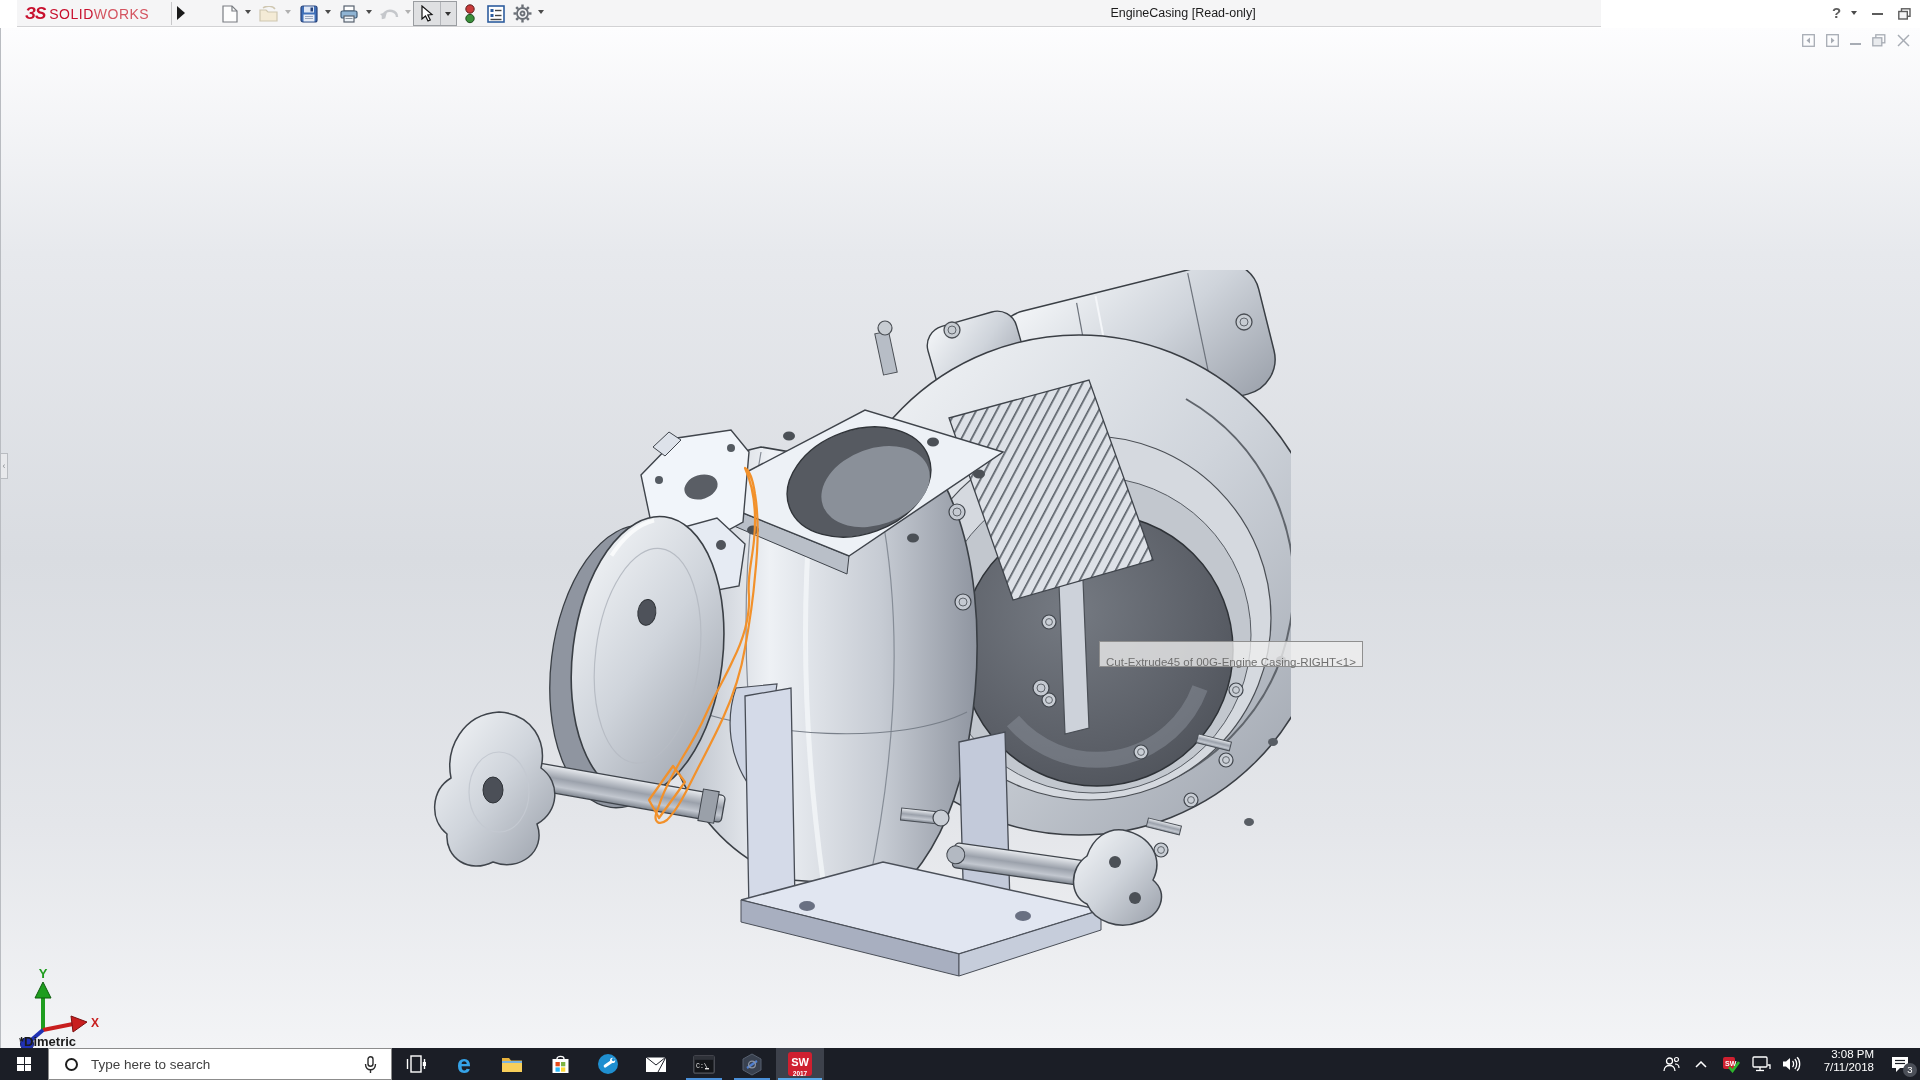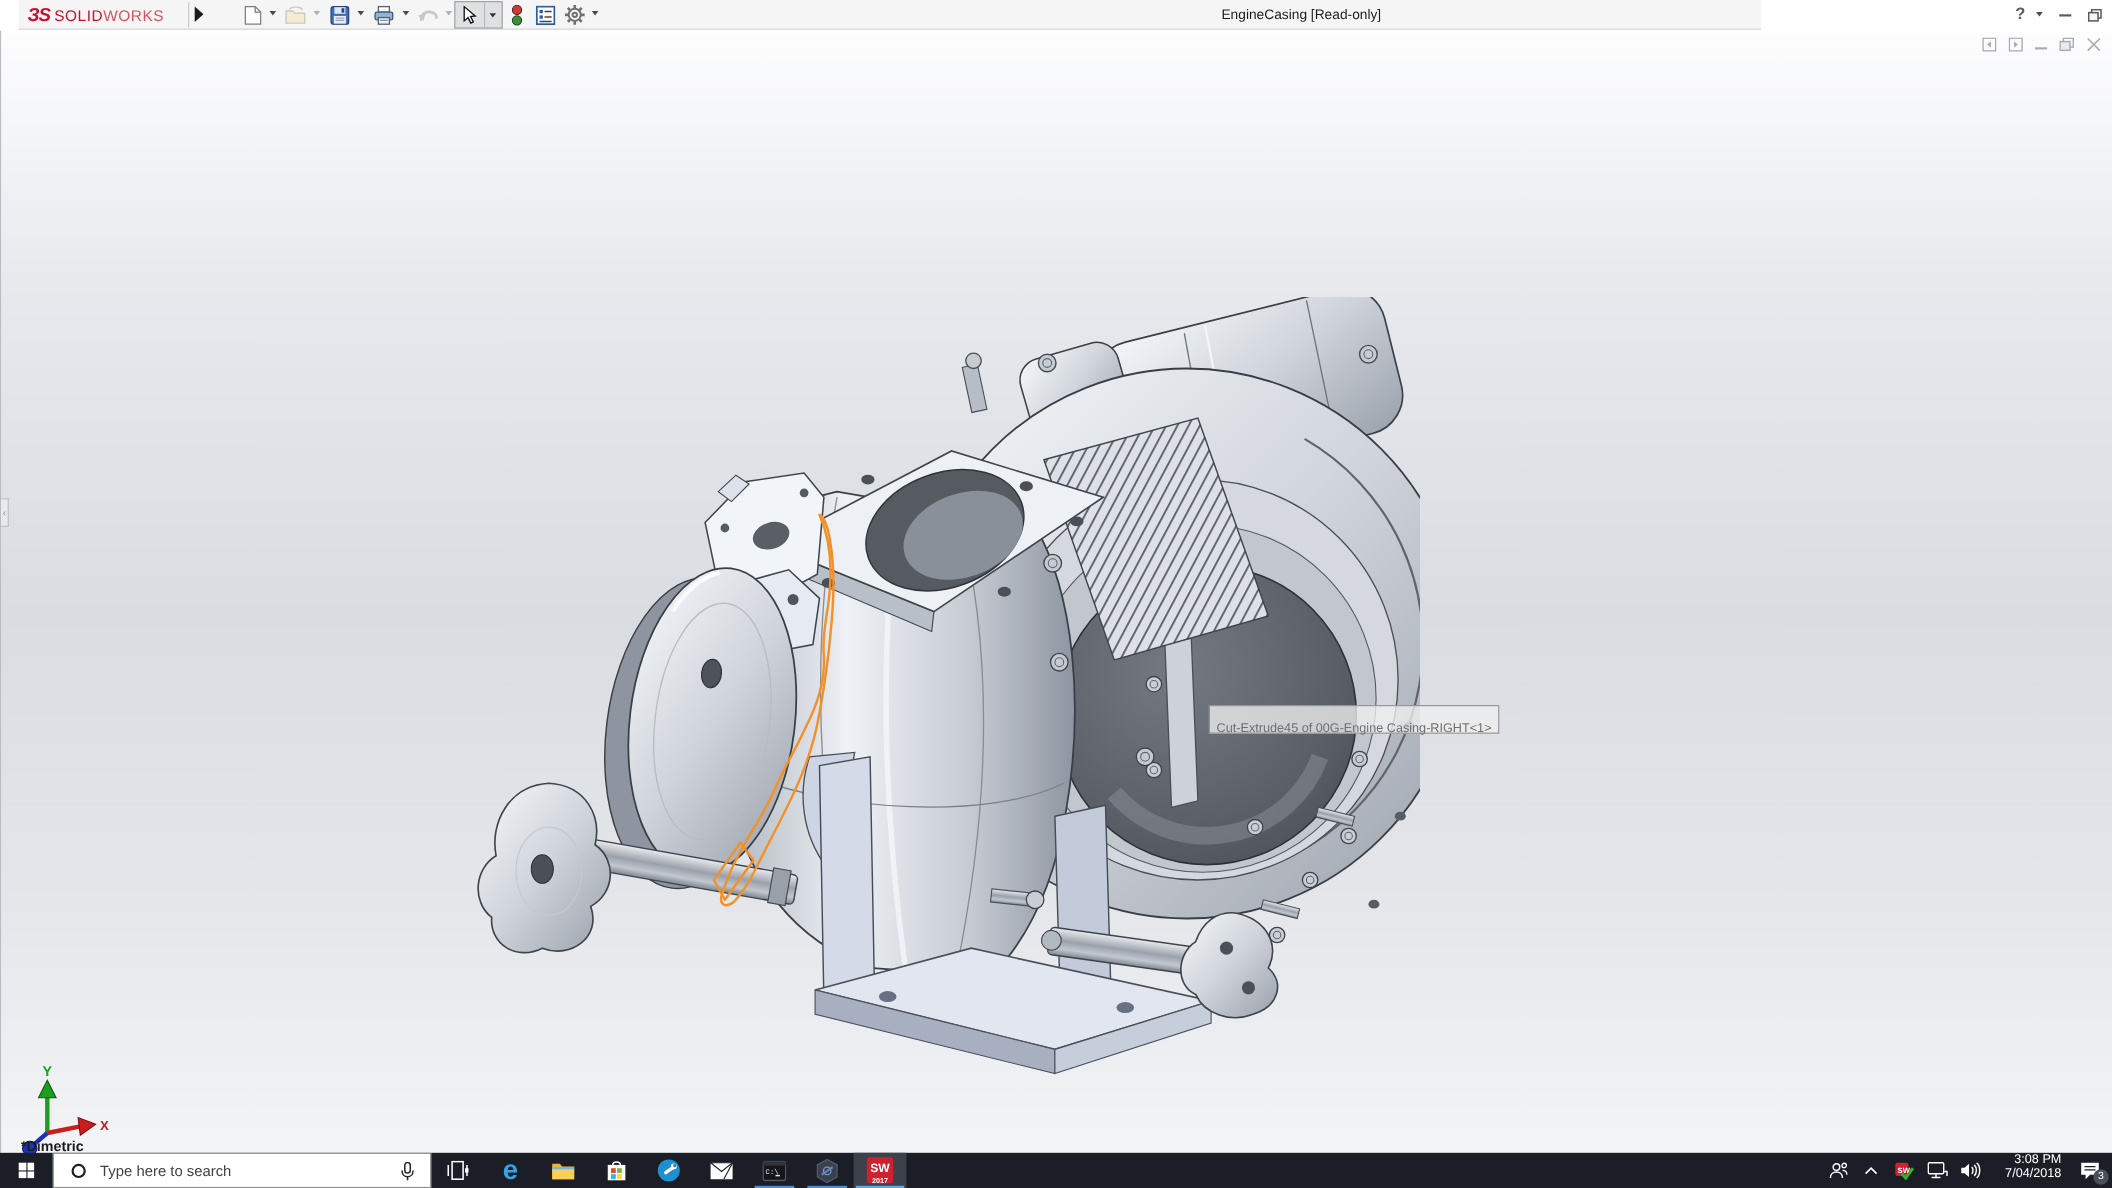--- a/index.html
+++ b/index.html
@@ -544,21 +544,21 @@
     <div class="tray-ico">
       <svg width="19" height="16" viewBox="0 0 19 16">
         <polygon points="1,5.5 4,5.5 8,2 8,14 4,10.5 1,10.5" fill="#fff"></polygon>
         <path d="M10.5,5 C12,6.5 12,9.5 10.5,11" fill="none" stroke="#fff" stroke-width="1.3"></path>
         <path d="M12.8,3 C15.3,5.3 15.3,10.7 12.8,13" fill="none" stroke="#fff" stroke-width="1.3"></path>
         <path d="M15,1.2 C18.6,4.2 18.6,11.8 15,14.8" fill="none" stroke="#fff" stroke-width="1.3"></path>
       </svg>
     </div>
     <div class="clock">
       <div>3:08 PM</div>
-      <div>7/04/2018</div>
+      <div>7/11/2018</div>
     </div>
     <div class="action">
       <svg width="18" height="17" viewBox="0 0 18 17">
         <path d="M1,1 L17,1 L17,12 L9,12 L5,16 L5,12 L1,12 Z" fill="#fff"></path>
         <line x1="4" y1="4.5" x2="14" y2="4.5" stroke="#1b1e26" stroke-width="1.2"></line>
         <line x1="4" y1="7.5" x2="14" y2="7.5" stroke="#1b1e26" stroke-width="1.2"></line>
       </svg>
       <div class="badge">3</div>
     </div>
   </div>

